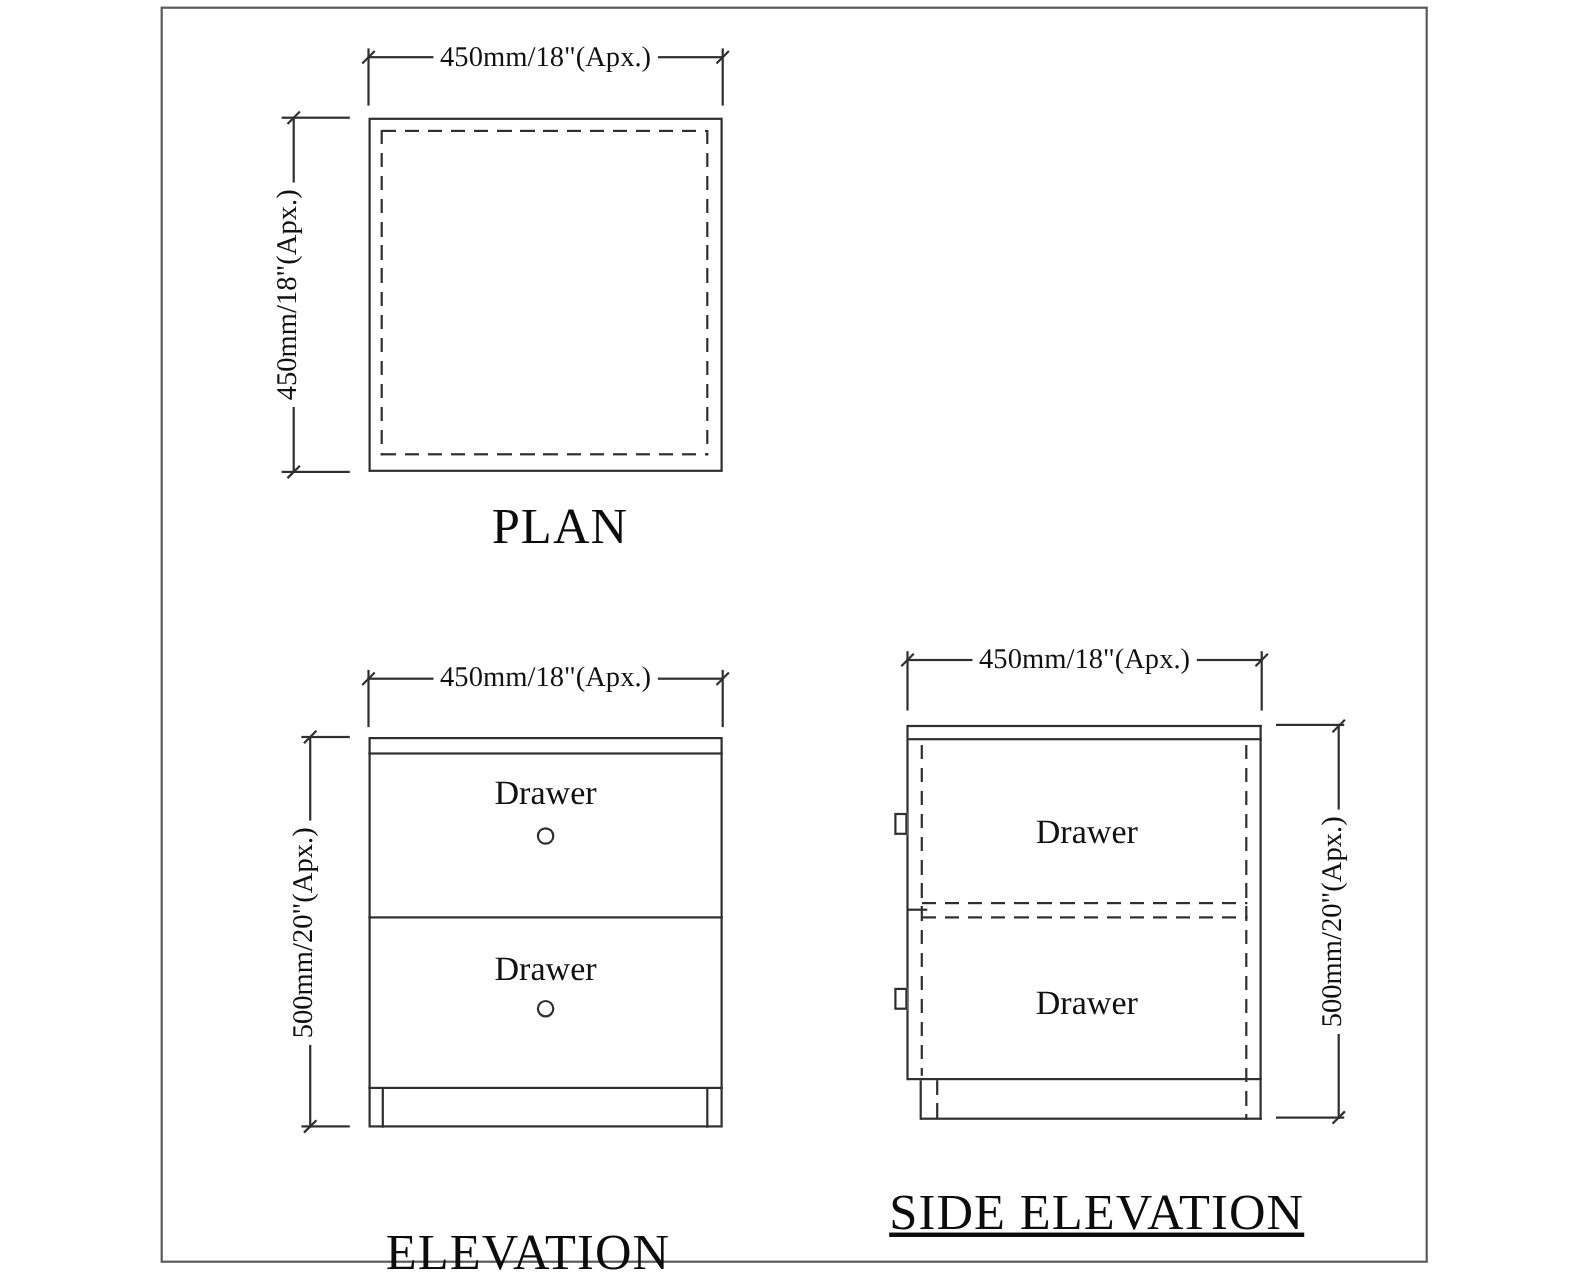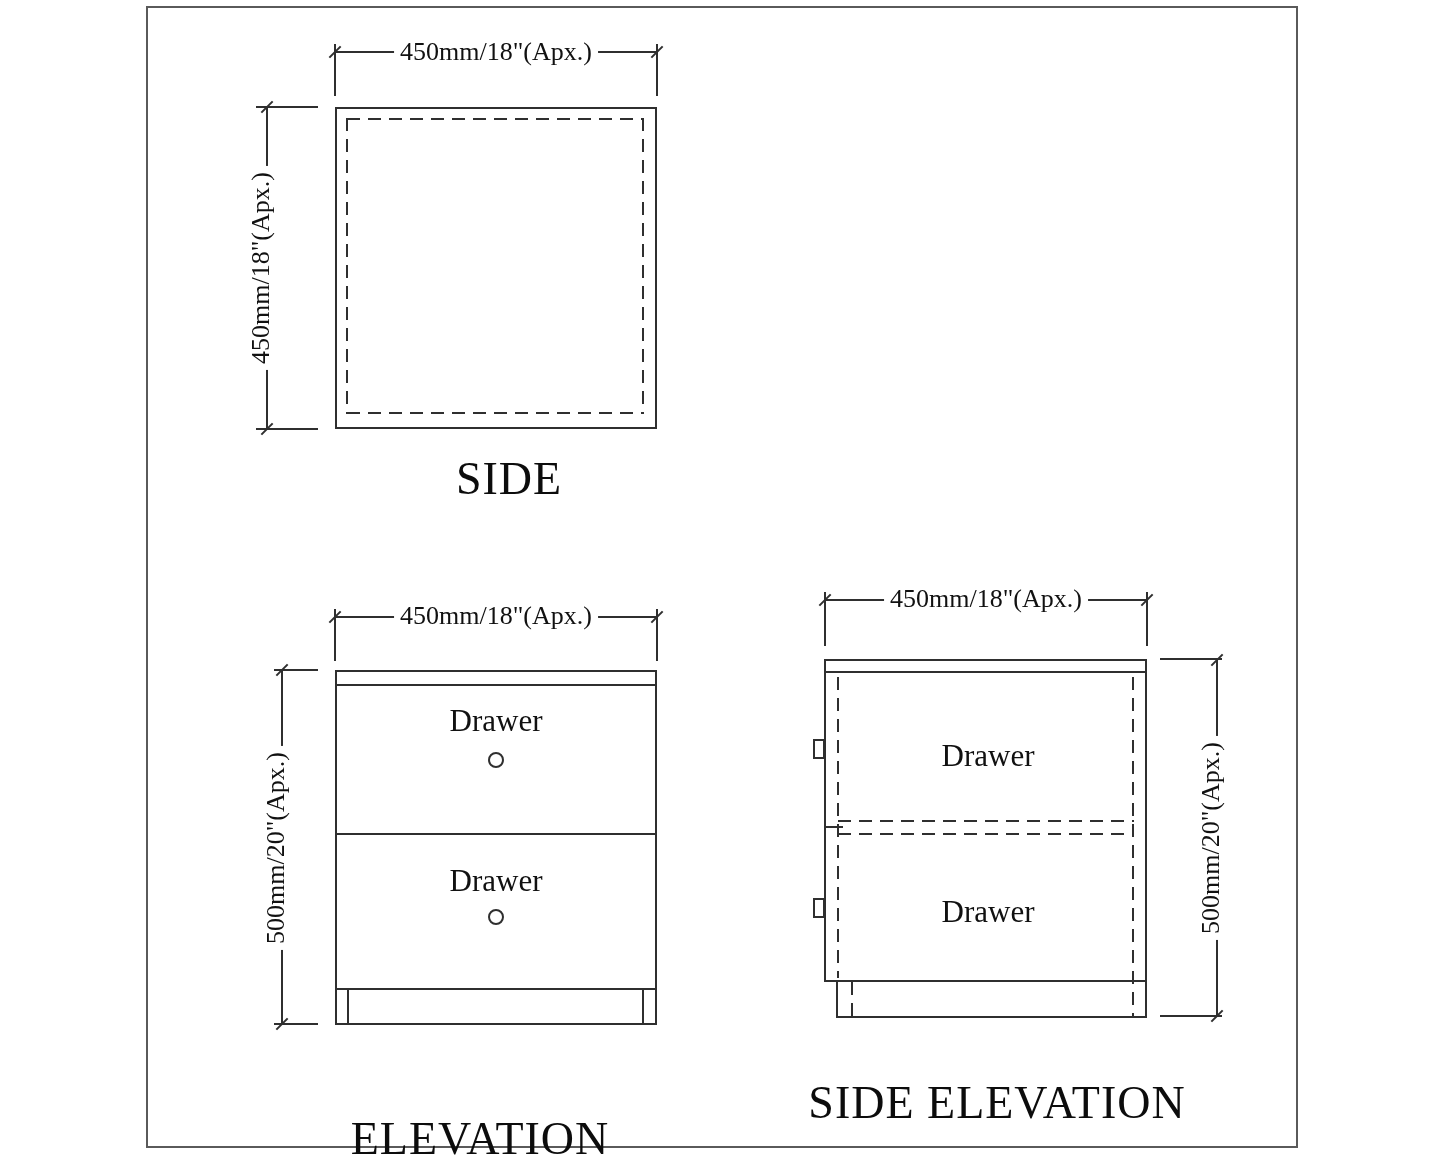--- a/index.html
+++ b/index.html
@@ -62,21 +62,21 @@
     <div class="tick" style="left:649px;top:51px;"></div>
     <div class="dim-text" style="left:496px;top:52px;">450mm/18"(Apx.)</div>
 
     <div class="h" style="left:256px;top:106px;width:62px;"></div>
     <div class="h" style="left:256px;top:428px;width:62px;"></div>
     <div class="v" style="left:266px;top:107px;height:322px;"></div>
     <div class="tick" style="left:259px;top:106px;"></div>
     <div class="tick" style="left:259px;top:428px;"></div>
     <div class="dim-text rot" style="left:261px;top:268px;">450mm/18"(Apx.)</div>
 
-    <div class="view-title" style="left:509px;top:478px;">SIDE</div>
+    <div class="view-title" style="left:509px;top:478px;">PLAN</div>
   </div>
 
   <div>
     <div class="rect" style="left:335px;top:670px;width:322px;height:355px;"></div>
     <div class="h" style="left:335px;top:684px;width:322px;"></div>
     <div class="h" style="left:335px;top:833px;width:322px;"></div>
     <div class="h" style="left:335px;top:988px;width:322px;"></div>
     <div class="v" style="left:347px;top:990px;height:35px;"></div>
     <div class="v" style="left:642px;top:990px;height:35px;"></div>
 
@@ -132,16 +132,16 @@
     <div class="tick" style="left:1139px;top:599px;"></div>
     <div class="dim-text" style="left:986px;top:599px;">450mm/18"(Apx.)</div>
 
     <div class="h" style="left:1160px;top:658px;width:62px;"></div>
     <div class="h" style="left:1160px;top:1015px;width:62px;"></div>
     <div class="v" style="left:1216px;top:660px;height:357px;"></div>
     <div class="tick" style="left:1209px;top:659px;"></div>
     <div class="tick" style="left:1209px;top:1015px;"></div>
     <div class="dim-text rot" style="left:1211px;top:838px;">500mm/20"(Apx.)</div>
 
-    <div class="view-title" style="left:997px;top:1102px;">SIDE ELEVATION</div>
+    <div class="view-title" style="left:997px;top:1102px;text-decoration:underline;">SIDE ELEVATION</div>
   </div>
 
 </div>
 
 </body></html>

